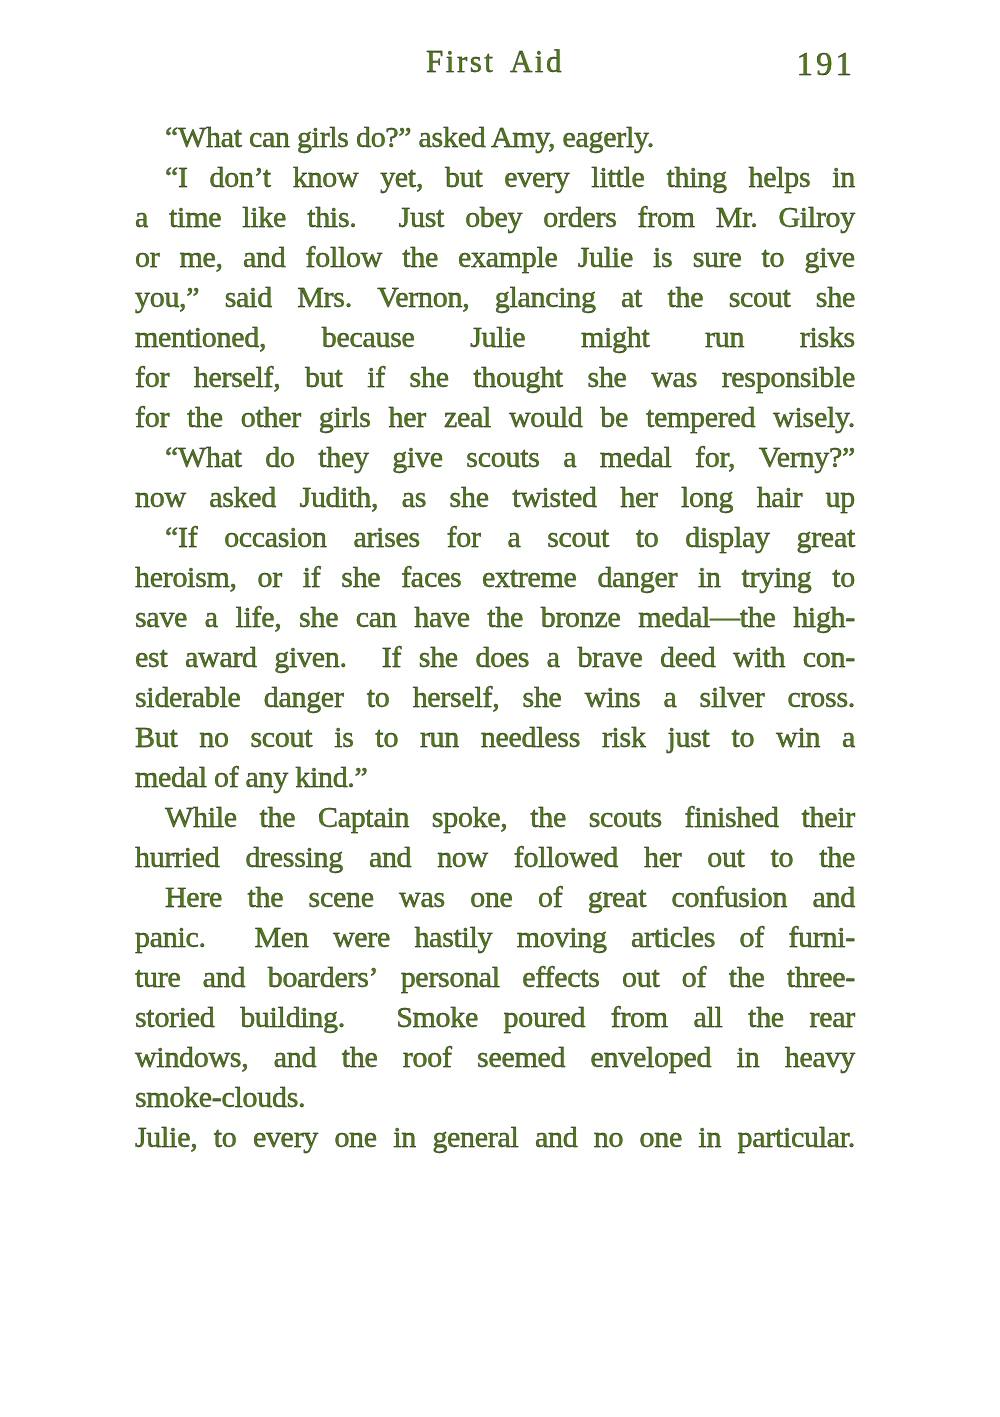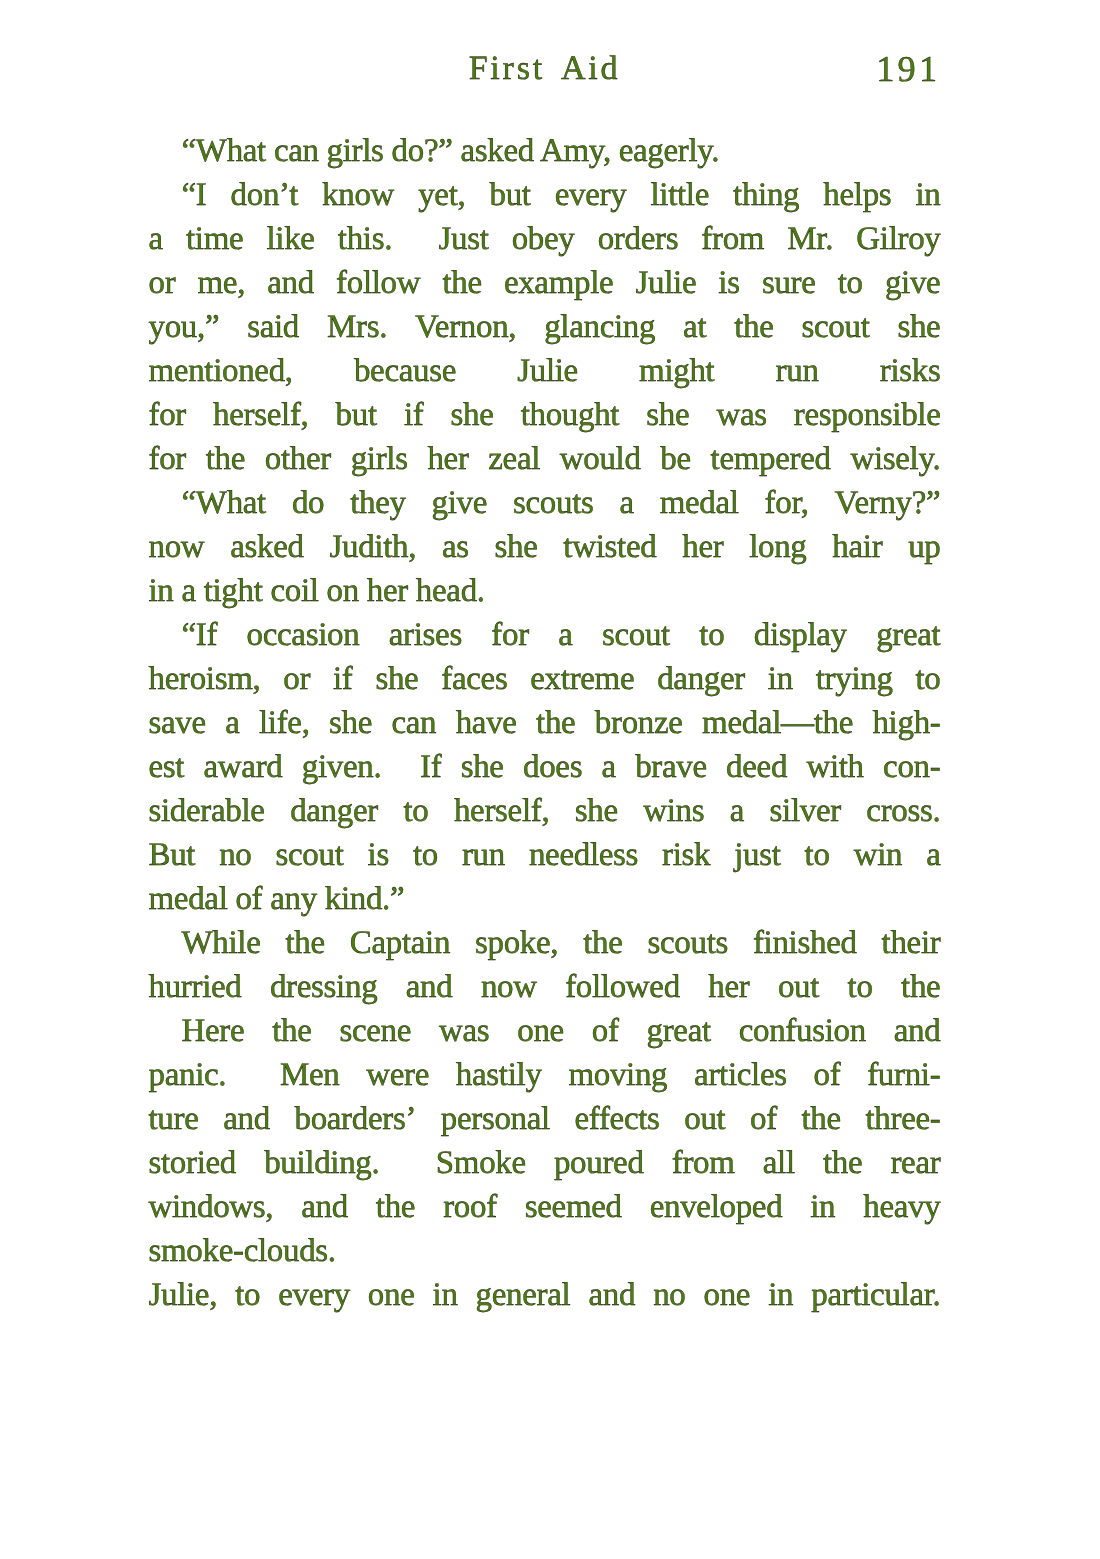--- a/index.html
+++ b/index.html
@@ -183,21 +183,20 @@
           <span>asked</span>
           <span>Judith,</span>
           <span>as</span>
           <span>she</span>
           <span>twisted</span>
           <span>her</span>
           <span>long</span>
           <span>hair</span>
           <span>up</span>
         </div>
-        <div class="line">in a tight coil on her head.</div>
       </div>
       <div class="para">
         <div class="line indent just">
           <span>“If</span>
           <span>occasion</span>
           <span>arises</span>
           <span>for</span>
           <span>a</span>
           <span>scout</span>
           <span>to</span>

